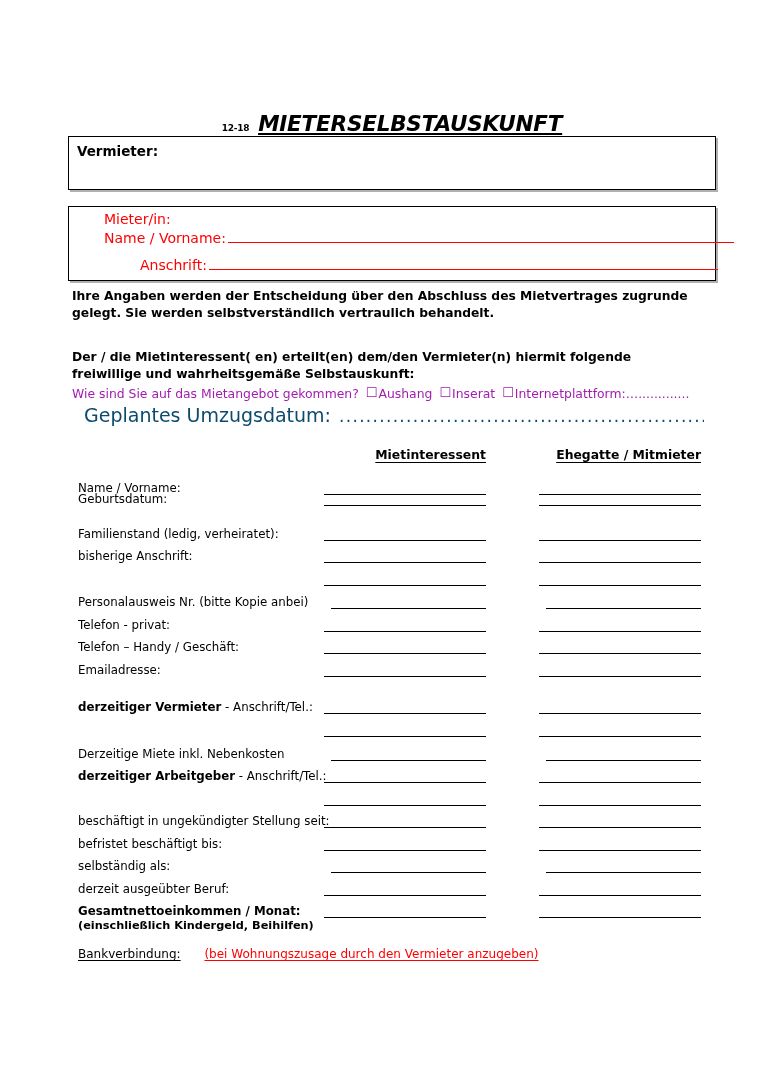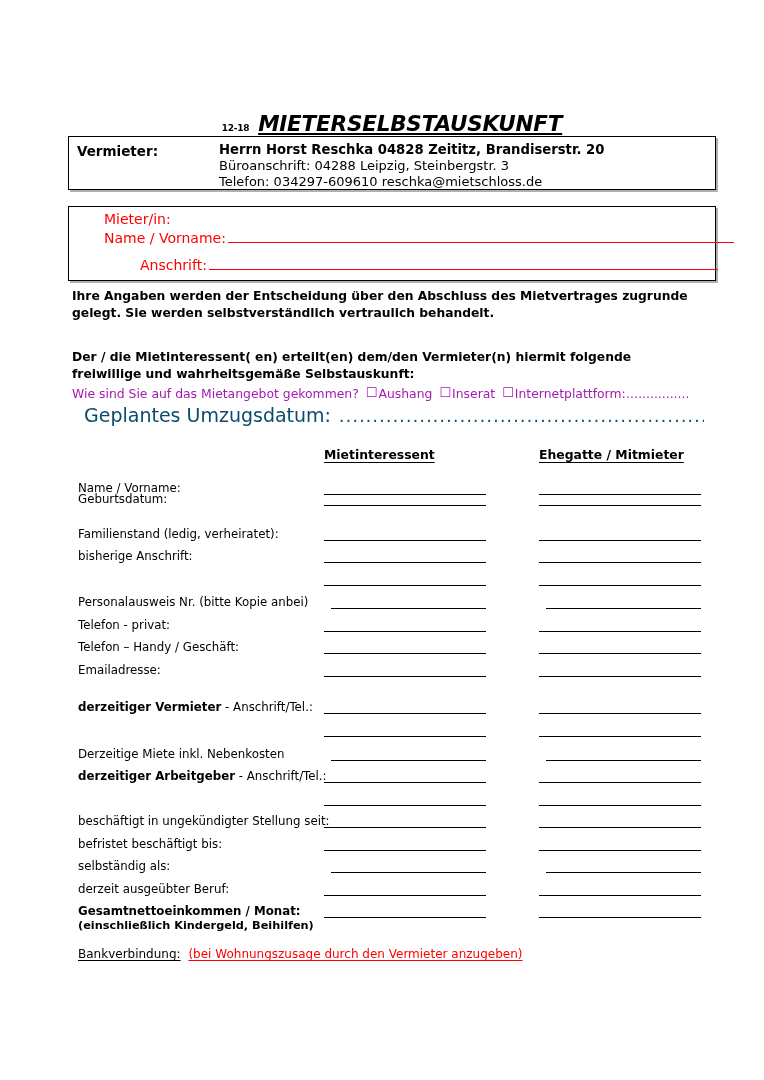--- a/index.html
+++ b/index.html
@@ -165,20 +165,21 @@
   }
 
   
   .col-head {
     position: absolute;
     top: 447px;
     font-size: 12.4px;
     font-weight: bold;
     text-decoration: underline;
     text-underline-offset: 3px;
+    text-align: right;
   }
   #col-head-1 { left: 324px; width: 162px; }
   #col-head-2 { left: 539px; width: 162px; }
 
   
   .frow {
     position: absolute;
     left: 0;
     width: 764px;
     height: 22px;
@@ -220,40 +221,35 @@
   #bank-line .bk {
     font-weight: normal;
     color: #000;
     text-decoration: underline;
     text-underline-offset: 2px;
   }
   #bank-line .bk-note {
     color: #ff0000;
     text-decoration: underline;
     text-underline-offset: 2px;
-    margin-left: 4px;
+    margin-left: 20px;
   }
 </style>
 </head>
 <body>
 
 <div class="page">
 
   <div class="title-row">
     <span class="title-code">12-18</span>
     <span class="title-main">MIETERSELBSTAUSKUNFT</span>
   </div>
 
   <div class="box" id="landlord-box">
     <div class="landlord-label">Vermieter:</div>
-    <div class="landlord-lines">
-      <div>Herrn Horst Reschka 04828 Zeititz, Brandiserstr. 20</div>
-      <div>Büroanschrift: 04288 Leipzig, Steinbergstr. 3</div>
-      <div>Telefon: 034297-609610 reschka@mietschloss.de</div>
-    </div>
   </div>
 
   <div class="box" id="tenant-box">
     <div class="tenant-inner">
       <div class="t-line1">Mieter/in:</div>
       <div class="t-line2">
         <span>Name / Vorname:</span>
         <span class="rule-red"></span>
       </div>
       <div class="t-line3">

